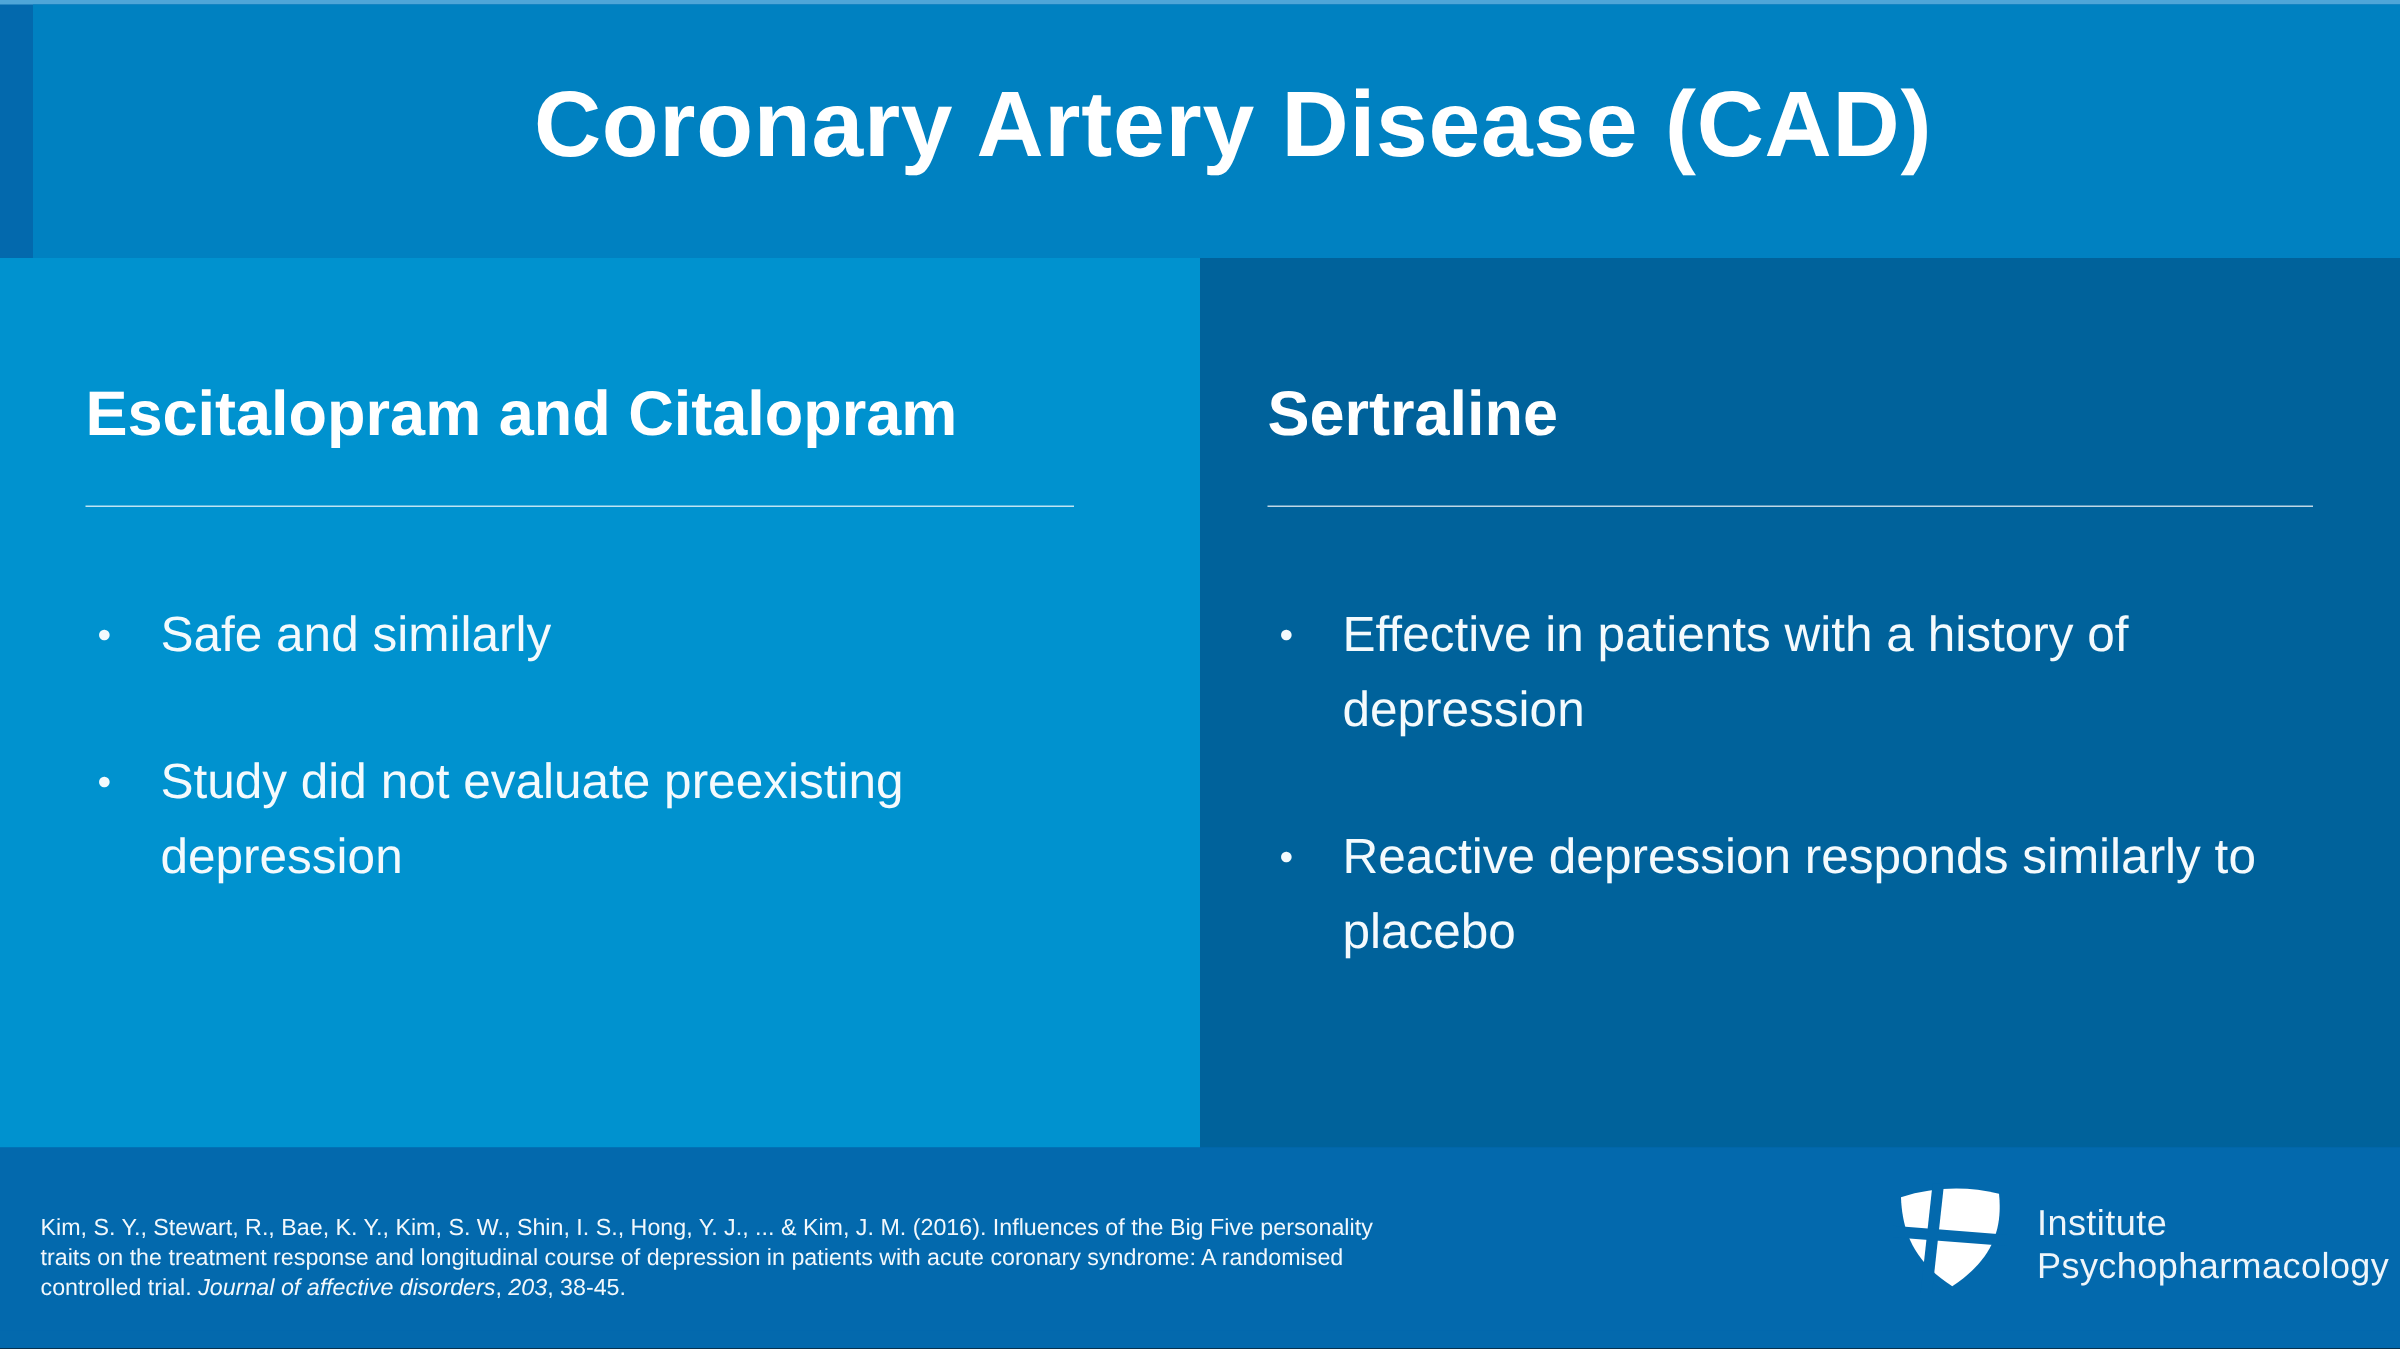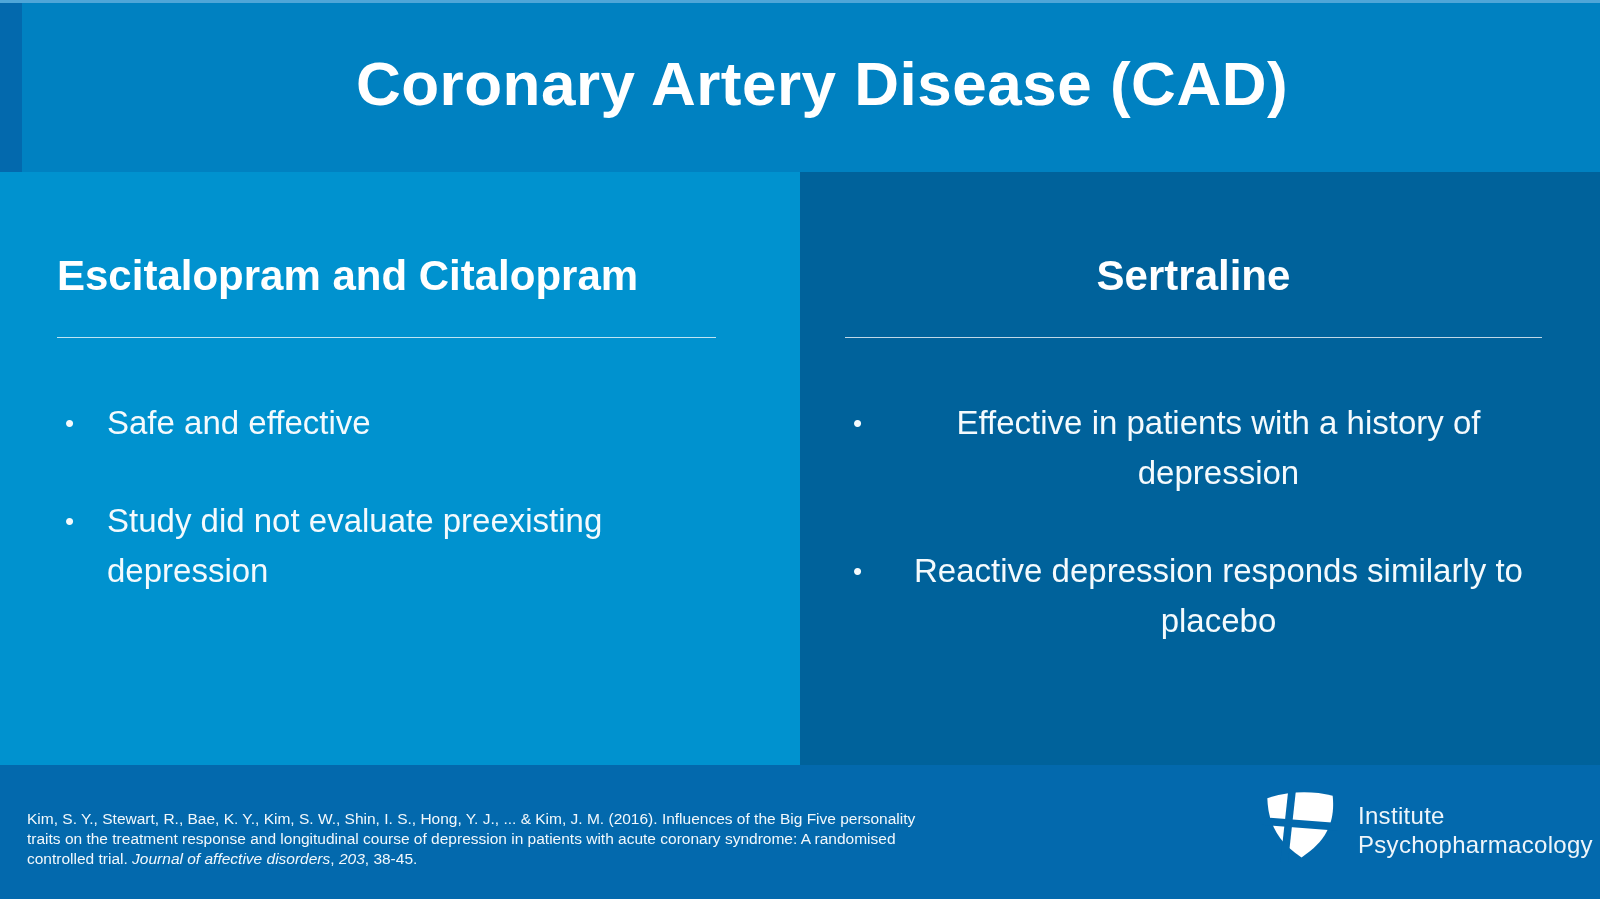--- a/index.html
+++ b/index.html
@@ -42,21 +42,21 @@
     display: flex;
     width: 100%;
     height: 593px;
   }
   .panel {
     width: 800px;
     height: 100%;
     padding-top: 80px;
   }
   .panel-left  { background: #0092cf; padding-left: 57px; padding-right: 84px; }
-  .panel-right { background: #00629b; padding-left: 45px; padding-right: 58px; text-align: center; }
+  .panel-right { background: #00629b; padding-left: 45px; padding-right: 58px; }
 
   .panel-heading {
     color: #ffffff;
     font-size: 42px;
     font-weight: bold;
     line-height: 1.15;
   }
   .panel-rule {
     border: none;
     border-top: 1px solid rgba(255,255,255,0.75);
@@ -131,21 +131,21 @@
   </div>
 
   <div class="panels">
 
     <div class="panel panel-left">
       <h2 class="panel-heading">Escitalopram and Citalopram</h2>
       <hr class="panel-rule">
       <ul class="bullet-list">
         <li>
           <span class="dot">•</span>
-          <span>Safe and effective</span>
+          <span>Safe and similarly</span>
         </li>
         <li>
           <span class="dot">•</span>
           <span>Study did not evaluate preexisting depression</span>
         </li>
       </ul>
     </div>
 
     <div class="panel panel-right">
       <h2 class="panel-heading">Sertraline</h2>

